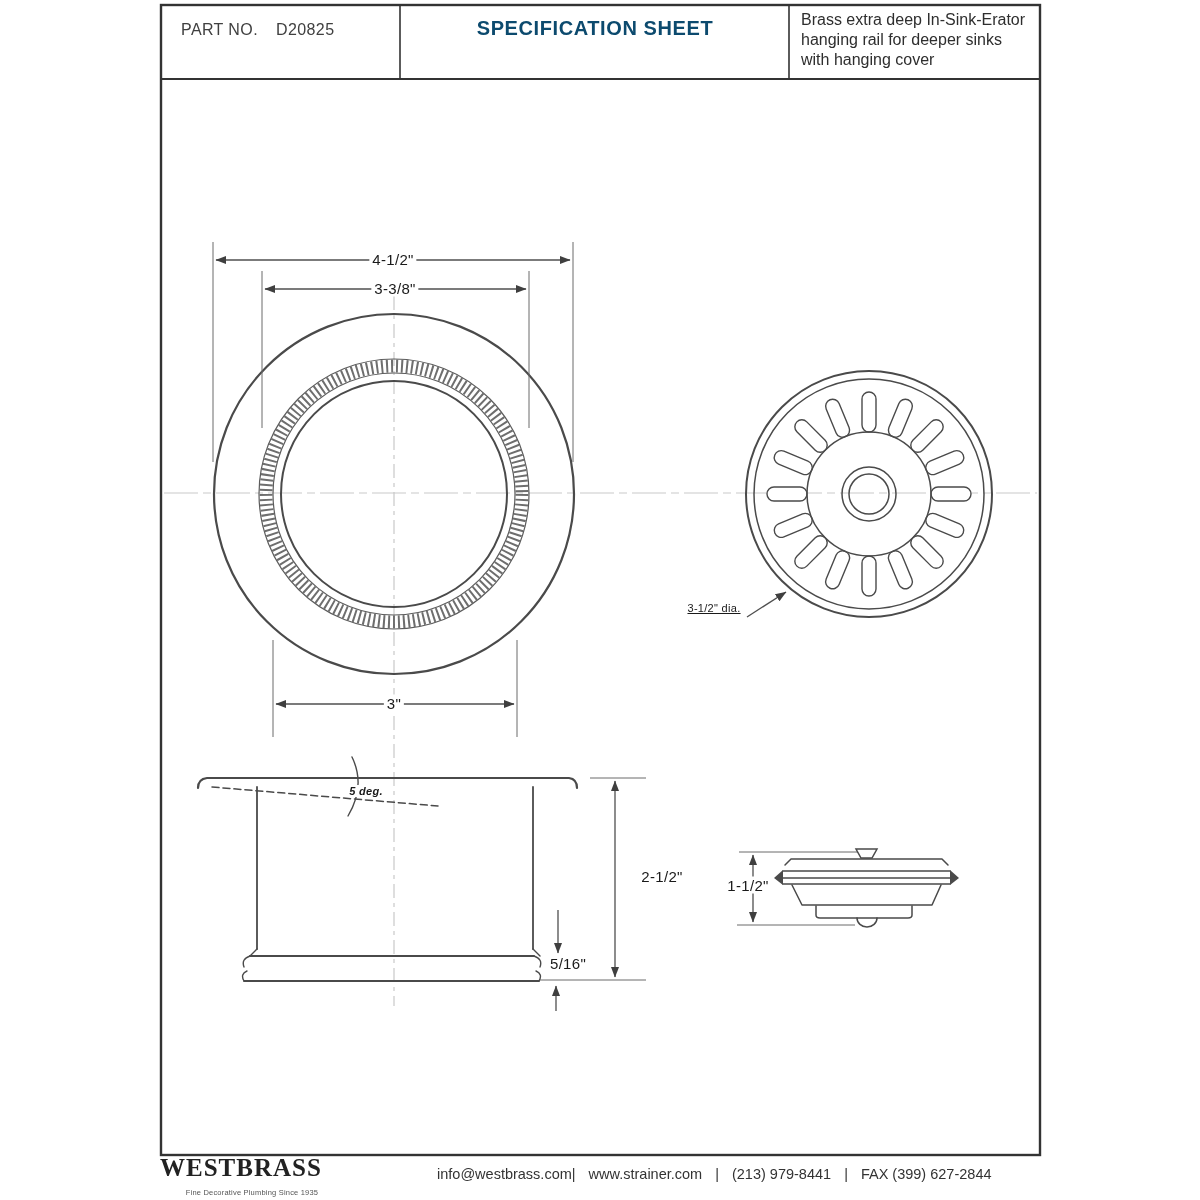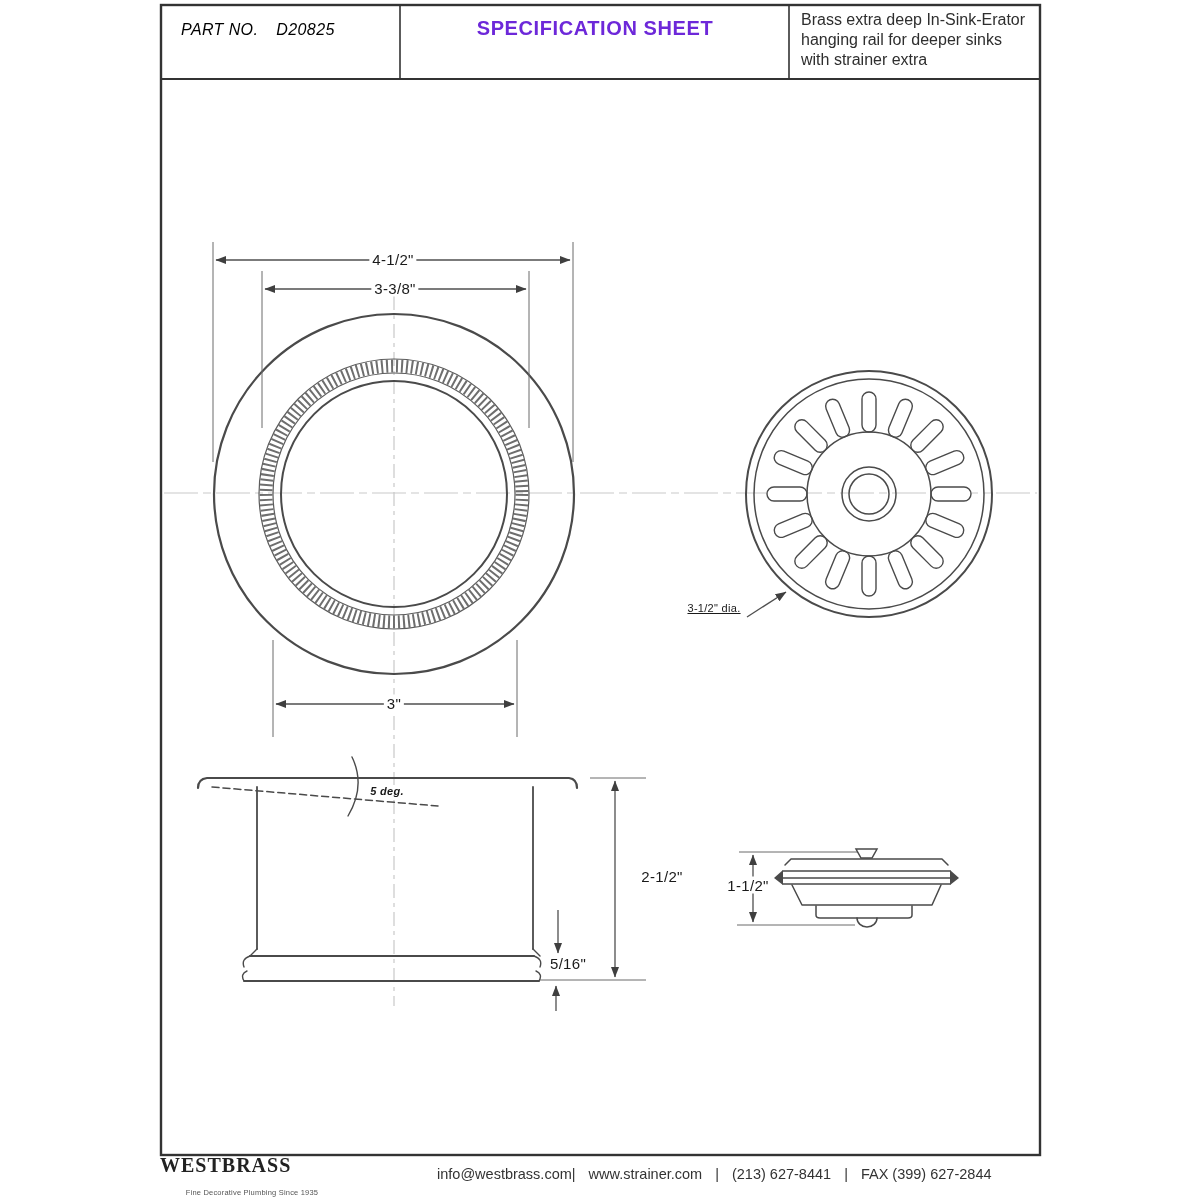--- a/index.html
+++ b/index.html
@@ -3,28 +3,28 @@
 <meta charset="utf-8">
 <style>
   html,body{margin:0;padding:0;background:#ffffff;}
   .page{position:relative;width:1200px;height:1200px;background:#fff;overflow:hidden;
         font-family:"Liberation Sans",sans-serif;color:#1f1f1f;}
   svg{position:absolute;left:0;top:0;}
   .lbl{position:absolute;transform:translate(-50%,-50%);background:#fff;padding:0 3px;
        font-size:15px;color:#1a1a1a;white-space:nowrap;letter-spacing:.3px;}
   .lbl.sm{font-size:11px;font-weight:700;font-style:italic;padding:0 2px;}
   .lbl.ul{font-size:11px;font-weight:400;font-style:normal;text-decoration:underline;}
-  .hdr-part{position:absolute;left:181px;top:21px;font-size:16px;color:#000000;letter-spacing:.4px;font-style:italic;}
+  .hdr-part{position:absolute;left:181px;top:21px;font-size:16px;color:#404040;letter-spacing:.4px;}
   .hdr-part .pn{margin-left:18px;}
   .hdr-title{position:absolute;left:401px;top:17px;width:388px;text-align:center;
-             font-size:20px;font-weight:700;color:#6d28d9;letter-spacing:.6px;}
+             font-size:20px;font-weight:700;color:#0c4a6e;letter-spacing:.6px;}
   .hdr-desc{position:absolute;left:801px;top:10px;width:232px;font-size:16px;
             line-height:20px;color:#2e2e2e;}
   .ft-brand{position:absolute;left:160px;top:1154px;font-family:"Liberation Serif",serif;
-            font-size:20px;font-weight:600;letter-spacing:1px;color:#222;text-align:center;}
+            font-size:25px;font-weight:600;letter-spacing:1px;color:#222;text-align:center;}
   .ft-tag{position:absolute;left:168px;top:1188px;width:168px;text-align:center;
           font-size:7.5px;color:#555;letter-spacing:.2px;}
   .ft-contact{position:absolute;left:437px;top:1166px;display:flex;gap:13px;
               font-size:14.5px;color:#333;}
 </style>
 </head>
 <body>
 
 <div class="page">
 
@@ -130,36 +130,36 @@
     </g>
   </svg>
 
   <div class="hdr-part">
     <span>PART NO.</span><span class="pn">D20825</span>
   </div>
   <div class="hdr-title">SPECIFICATION SHEET</div>
   <div class="hdr-desc">
     <div>Brass extra deep In-Sink-Erator</div>
     <div>hanging rail for deeper sinks</div>
-    <div>with strainer extra</div>
+    <div>with hanging cover</div>
   </div>
 
   <div class="lbl" style="left:393px;top:259px;">4-1/2"</div>
   <div class="lbl" style="left:395px;top:288px;">3-3/8"</div>
   <div class="lbl" style="left:394px;top:703px;">3"</div>
-  <div class="lbl sm" style="left:387px;top:791px;">5 deg.</div>
+  <div class="lbl sm" style="left:366px;top:791px;">5 deg.</div>
   <div class="lbl" style="left:662px;top:876px;">2-1/2"</div>
   <div class="lbl" style="left:568px;top:963px;">5/16"</div>
   <div class="lbl ul" style="left:714px;top:608px;">3-1/2" dia.</div>
   <div class="lbl" style="left:748px;top:885px;">1-1/2"</div>
 
   <div class="ft-brand">WESTBRASS</div>
   <div class="ft-tag">Fine Decorative Plumbing Since 1935</div>
   <div class="ft-contact">
     <span>info@westbrass.com|</span>
     <span>www.strainer.com</span>
     <span>|</span>
-    <span>(213) 627-8441</span>
+    <span>(213) 979-8441</span>
     <span>|</span>
     <span>FAX (399) 627-2844</span>
   </div>
 
 </div>
 
 </body></html>

